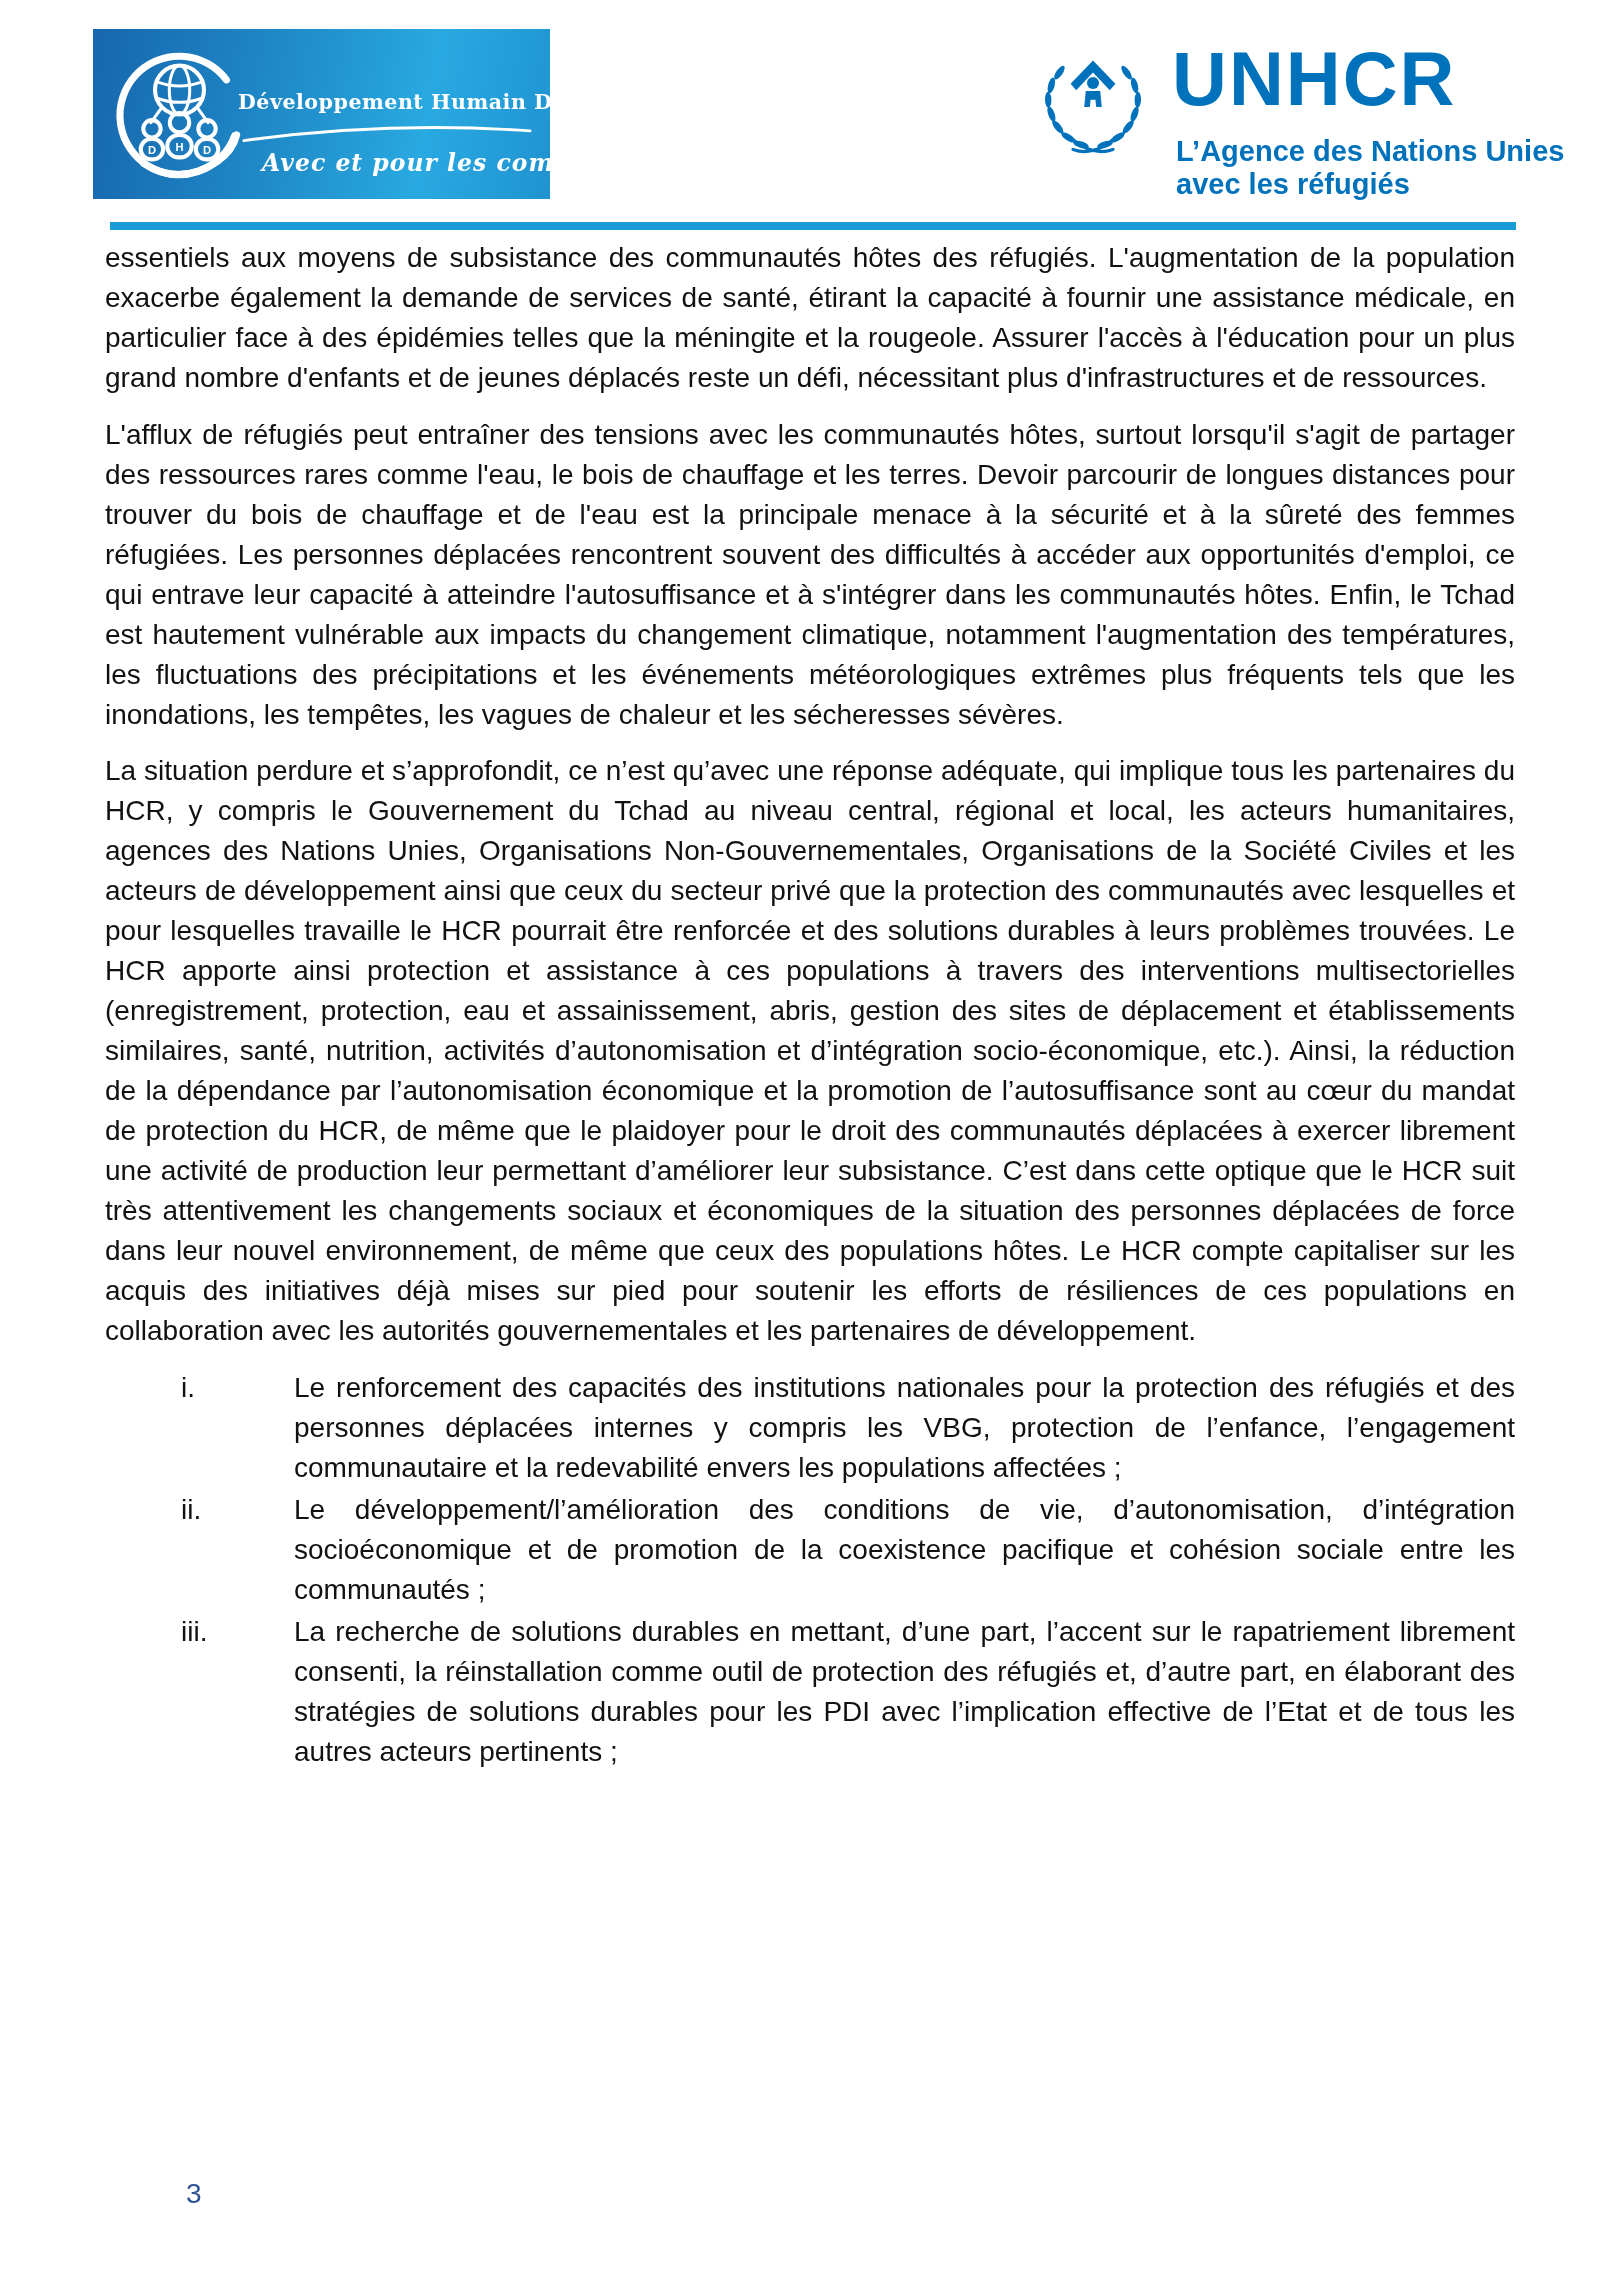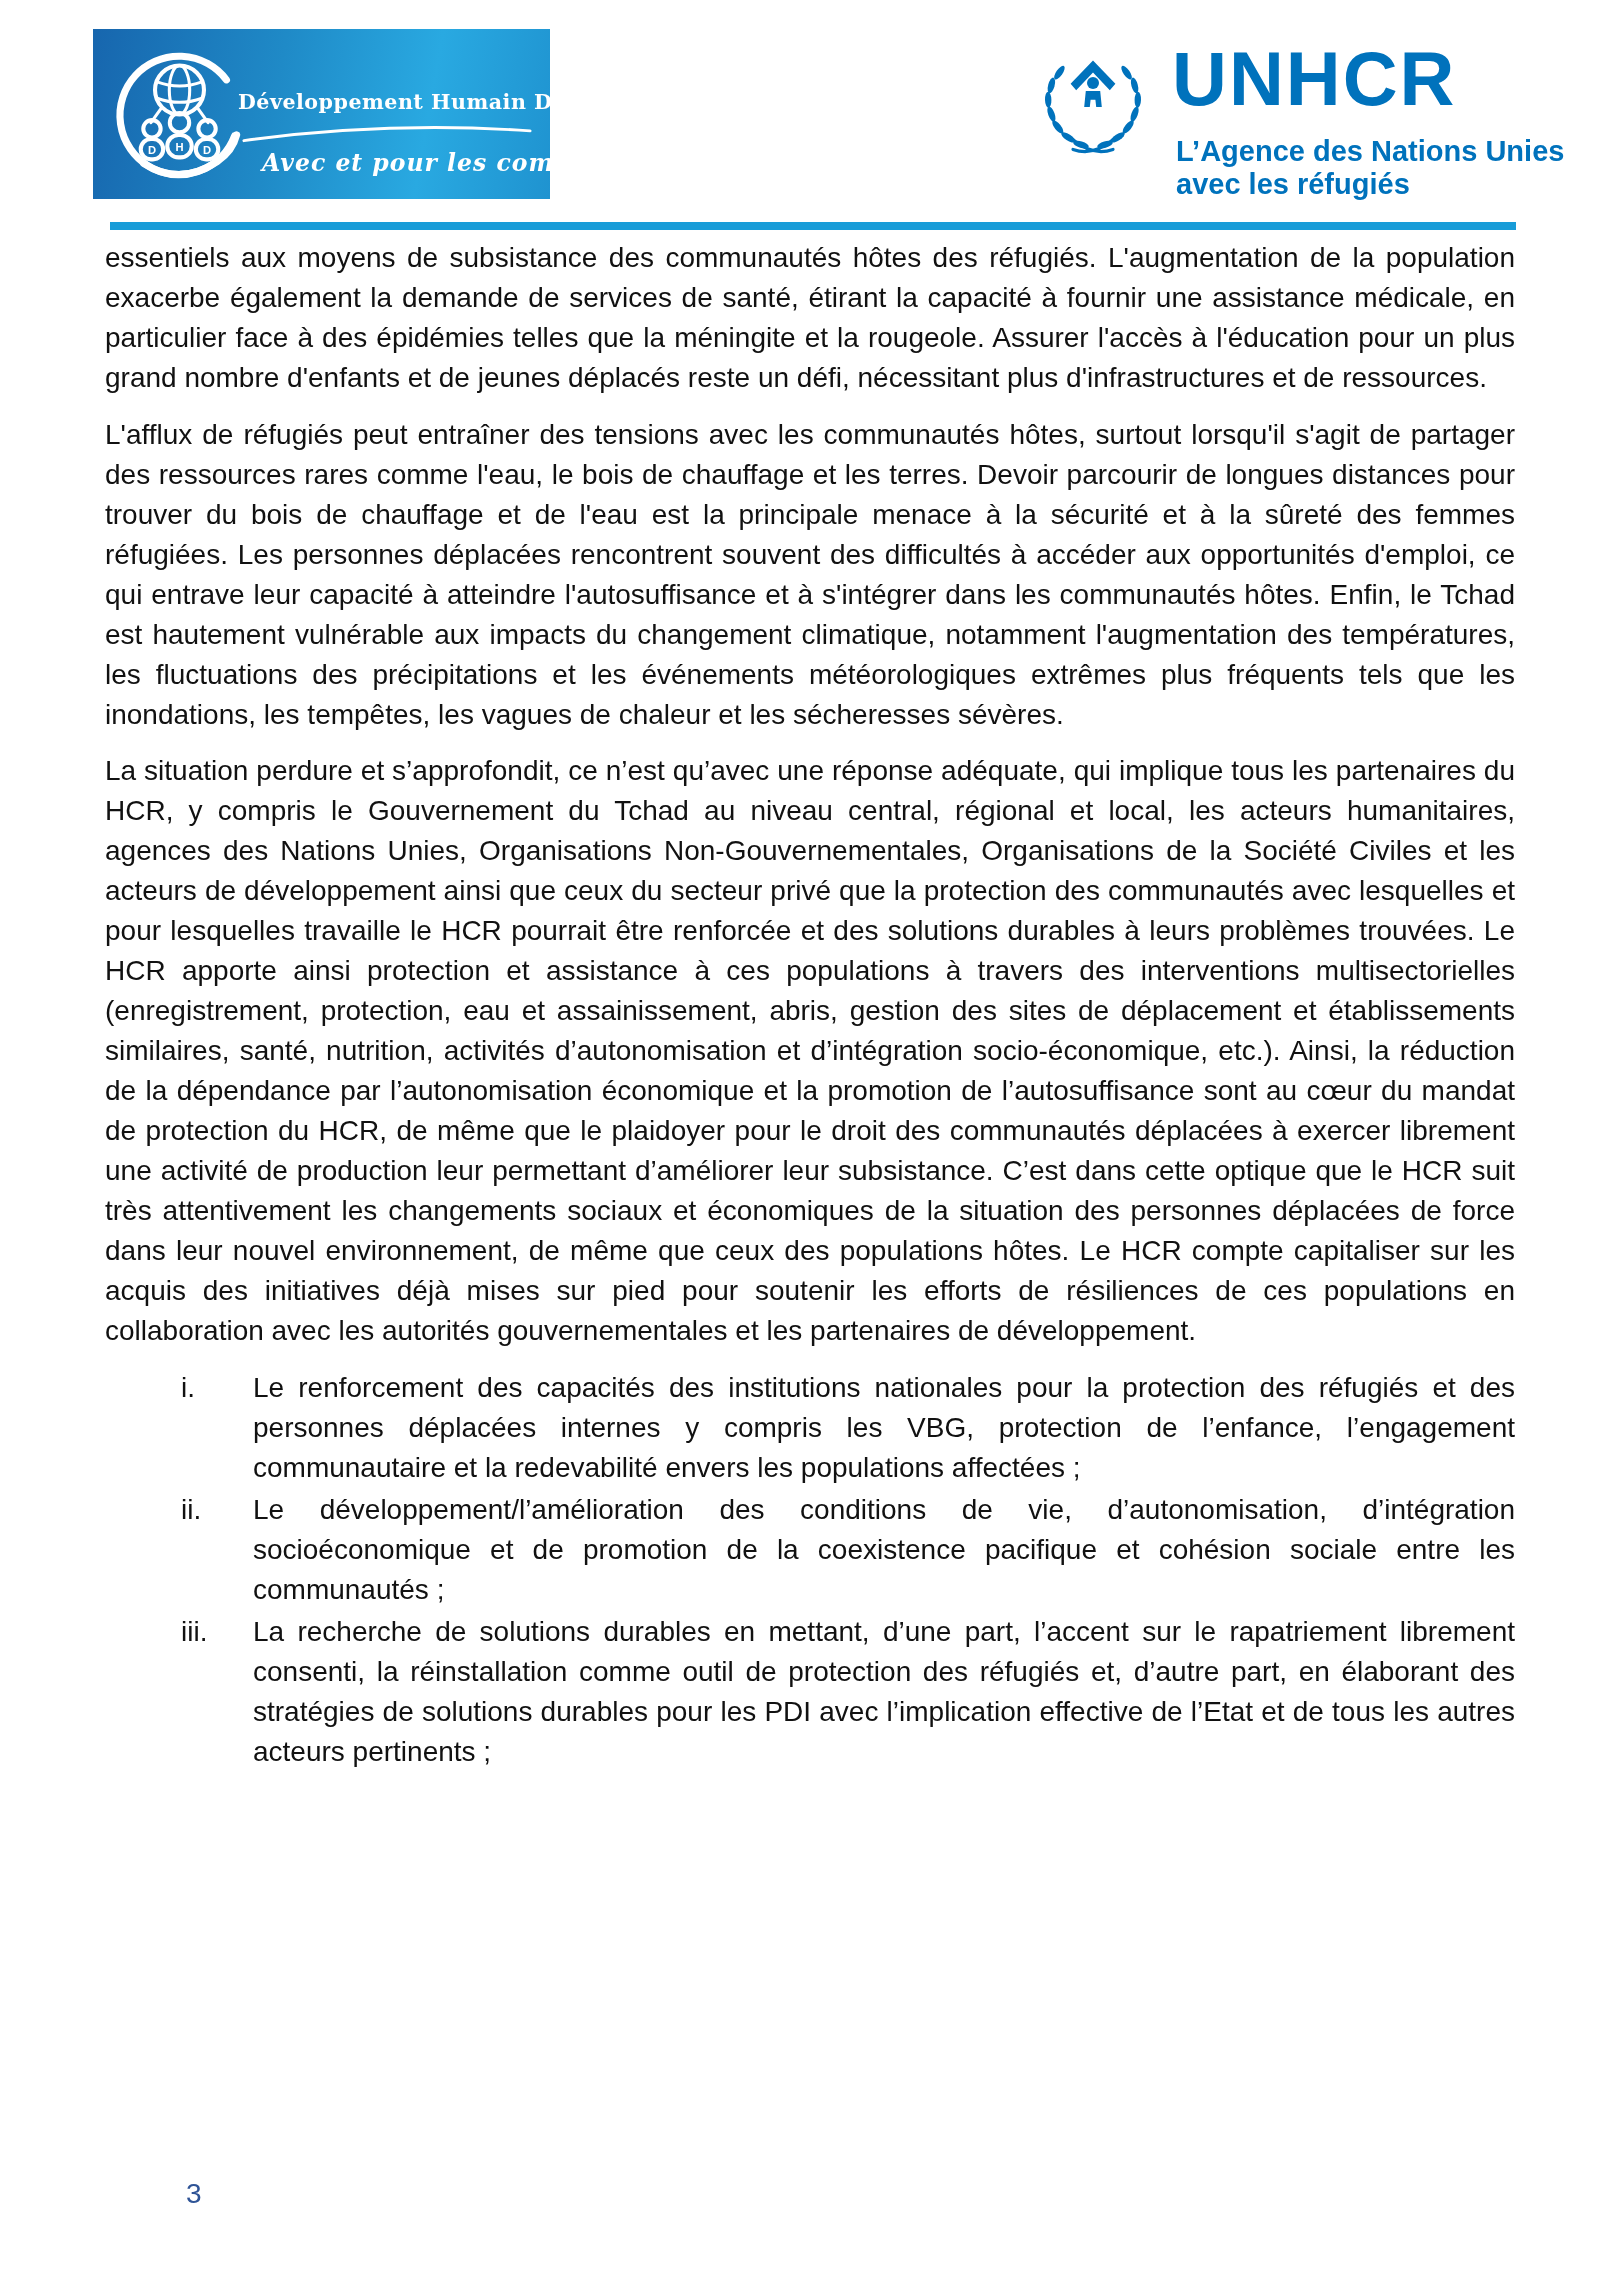--- a/index.html
+++ b/index.html
@@ -55,21 +55,21 @@
 
   
   .content {
     position:absolute; left:105px; top:238px; width:1410px;
     font-size:28px; line-height:40px; text-align:justify;
   }
   .content p { margin:0 0 16.7px 0; }
   .list { margin-top:13.7px; }
   .list-item { display:flex; margin-bottom:2px; }
   .list-marker { flex:0 0 72px; margin-left:76px; text-align:left; }
-  .list-text { flex:1; text-align:justify; }
+  .list-text { flex:1; text-align:justify;margin-left:41px; }
 
   .page-number {
     position:absolute; left:186px; top:2178px;
     font-size:28px; color:#2F5496;
   }
 </style>
 </head>
 <body>
 
 <div class="page">

